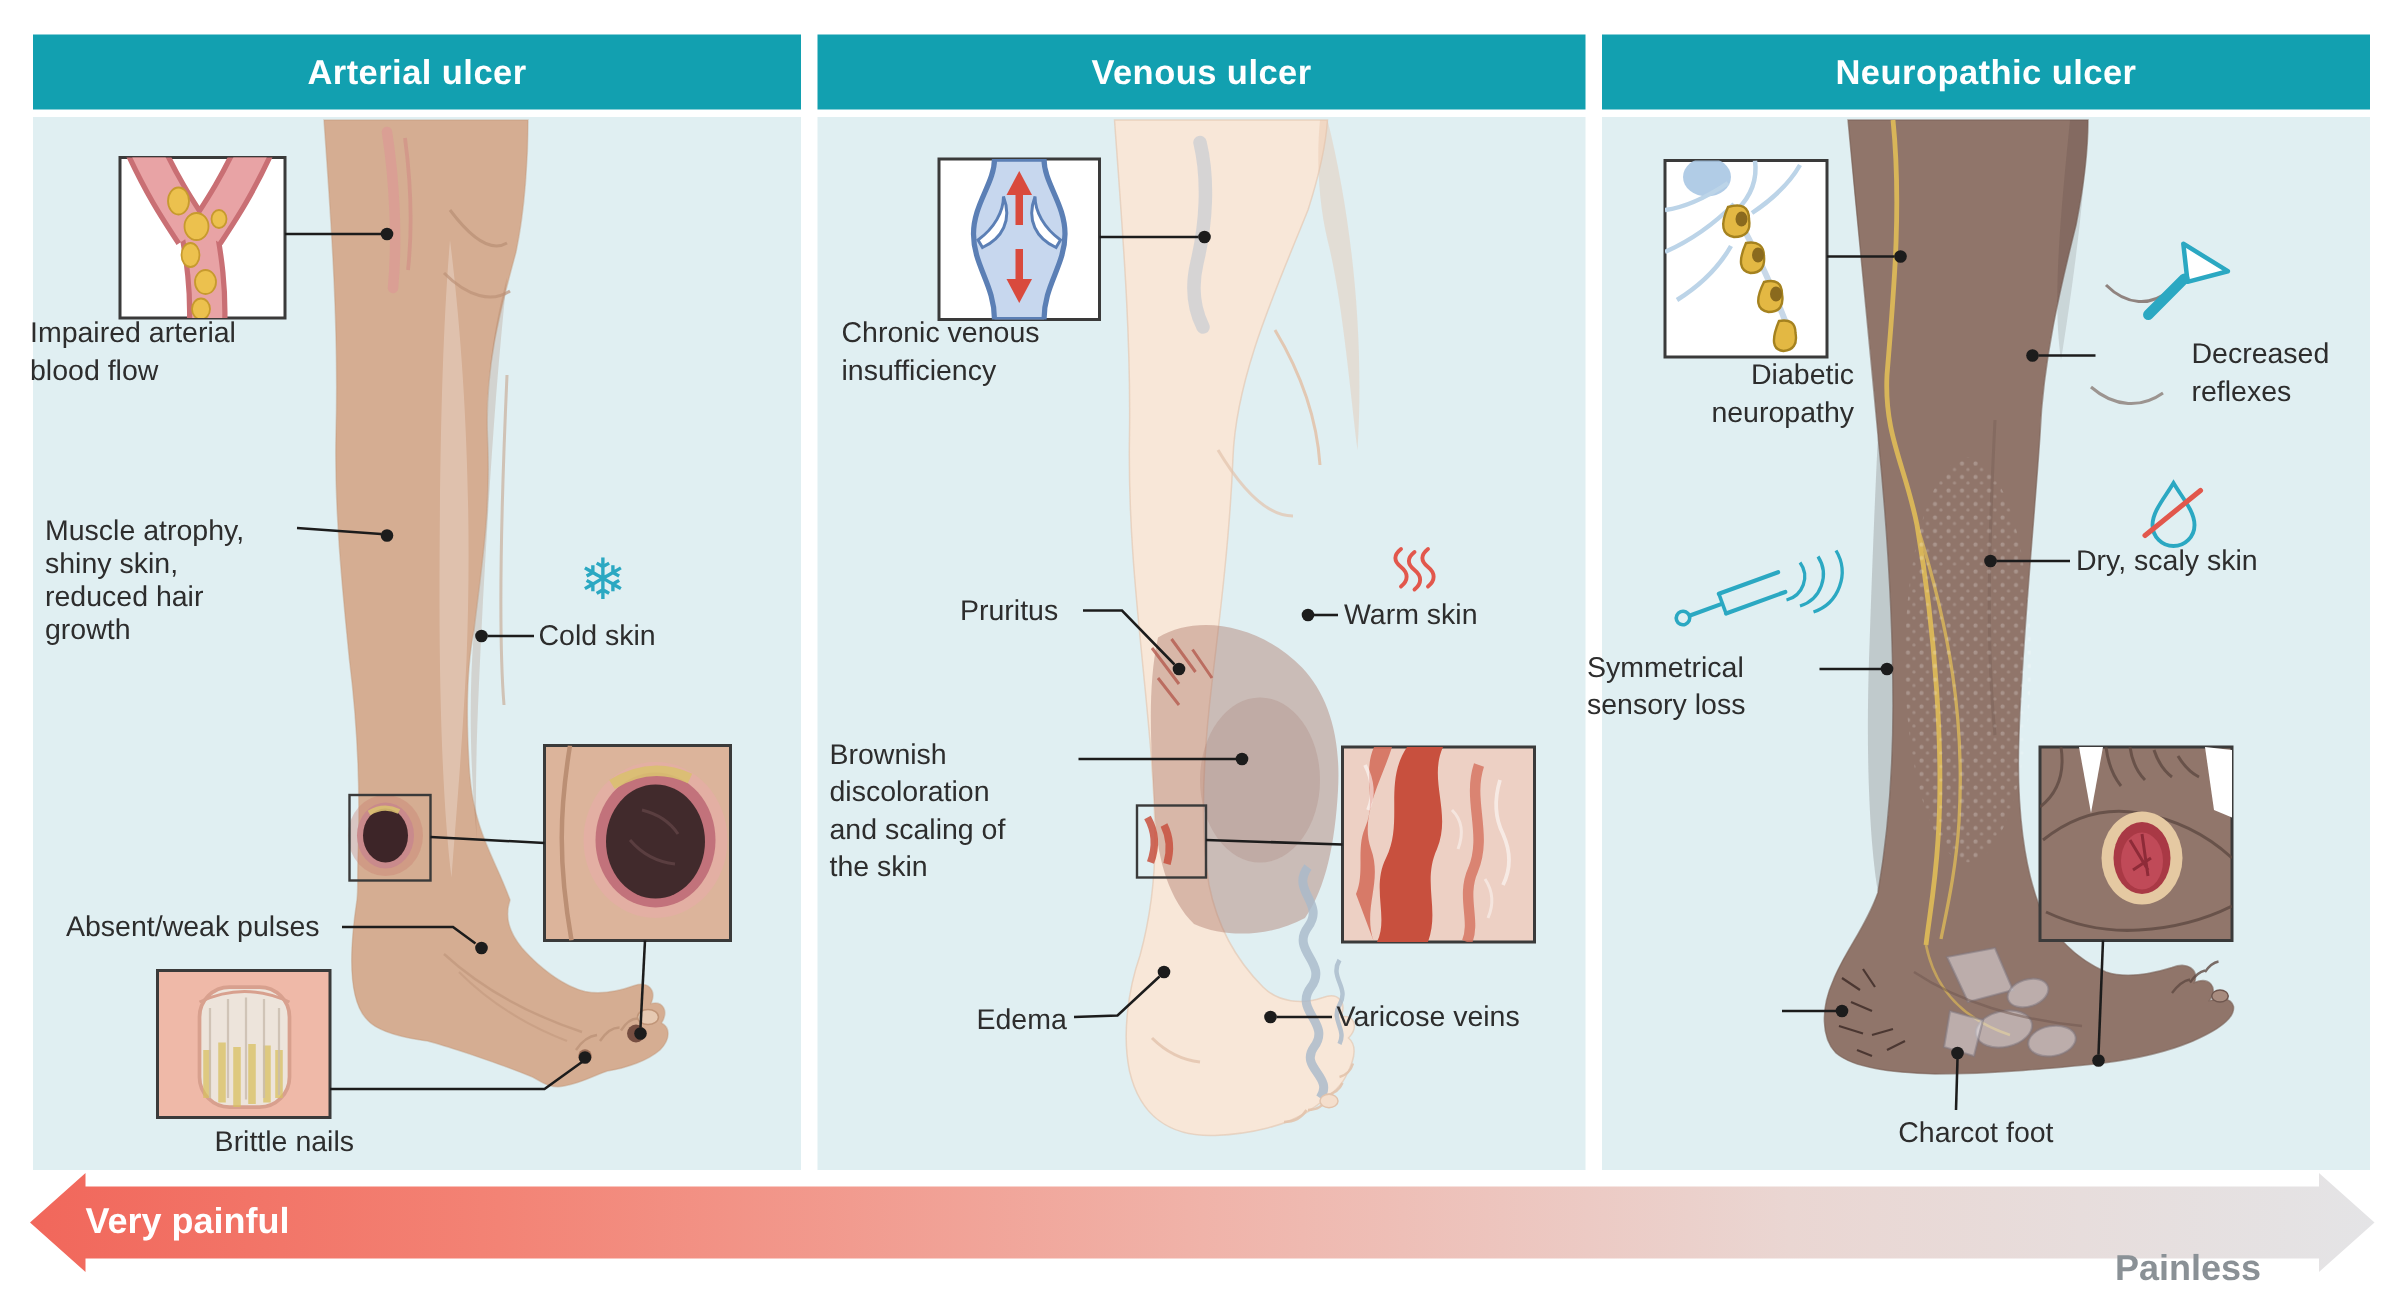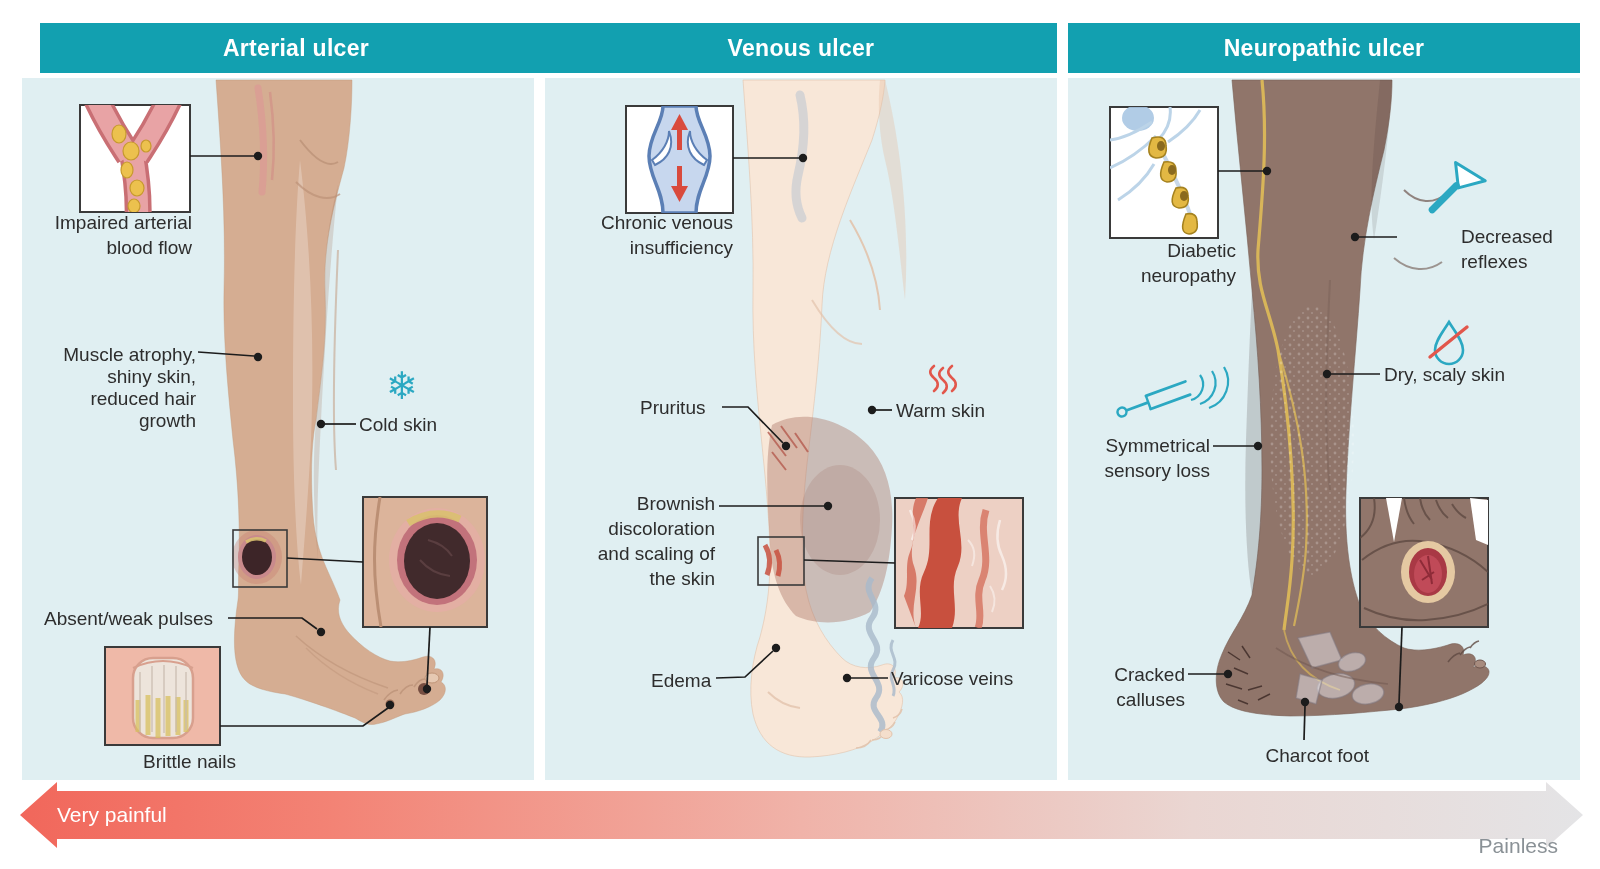--- a/index.html
+++ b/index.html
@@ -5,32 +5,32 @@
   html,body{margin:0;padding:0;background:#ffffff;}
   #canvas{position:relative;width:1600px;height:869px;background:#ffffff;overflow:hidden;
           font-family:"Liberation Sans",sans-serif;}
   .panel-header{position:absolute;top:23px;height:50px;width:512px;background:#12A0B0;
           color:#ffffff;display:flex;align-items:center;justify-content:center;
           font-size:23px;font-weight:bold;letter-spacing:.3px;}
   .panel-body{position:absolute;top:78px;height:702px;width:512px;background:#E0EFF2;}
   #artwork{position:absolute;left:0;top:0;width:1600px;height:869px;}
   .lbl{position:absolute;font-size:19px;line-height:25px;color:#2D2D2D;white-space:pre-line;}
   .lbl.lh22{line-height:22px;}
-  .r{text-align:right;}
+  .r{}
   .c{text-align:right;}
-  .arrow-label{position:absolute;font-size:21px;font-weight:normal;line-height:26px;}
+  .arrow-label{position:absolute;font-size:24px;font-weight:bold;line-height:26px;}
   #very-painful{color:#ffffff;}
   #painless{color:#8A9196;margin-top:31px;}
 </style>
 </head>
 <body>
 
 <div id="canvas">
 
-  <div class="panel-header" style="left:40px">Arterial ulcer</div>
+  <div class="panel-header" style="left:22px">Arterial ulcer</div>
   <div class="panel-header" style="left:545px">Venous ulcer</div>
   <div class="panel-header" style="left:1068px">Neuropathic ulcer</div>
   <div class="panel-body" style="left:22px"></div>
   <div class="panel-body" style="left:545px"></div>
   <div class="panel-body" style="left:1068px"></div>
 
   <svg id="artwork" viewBox="0 0 1600 869">
     <defs>
       <linearGradient id="painGrad" gradientUnits="userSpaceOnUse" x1="20" y1="0" x2="1583" y2="0">
         <stop offset="0" stop-color="#F1675B"></stop>
@@ -378,20 +378,18 @@
   <div class="lbl" style="left:651px;top:668px">Edema</div>
   <div class="lbl" style="left:891px;top:666px">Varicose veins</div>
 
   <div class="lbl c" style="left:1096px;top:238px;width:140px">Diabetic
 neuropathy</div>
   <div class="lbl" style="left:1461px;top:224px">Decreased
 reflexes</div>
   <div class="lbl" style="left:1384px;top:362px">Dry, scaly skin</div>
   <div class="lbl r" style="left:1058px;top:433px;width:152px">Symmetrical
 sensory loss</div>
-  <div class="lbl r" style="left:1063px;top:662px;width:122px">Cracked
-calluses</div>
   <div class="lbl c" style="left:1237px;top:743px;width:132px">Charcot foot</div>
 
   <div class="arrow-label" id="very-painful" style="left:57px;top:802px">Very painful</div>
   <div class="arrow-label r" id="painless" style="left:1410px;top:802px;width:148px">Painless</div>
 
 </div>
 
 </body></html>

